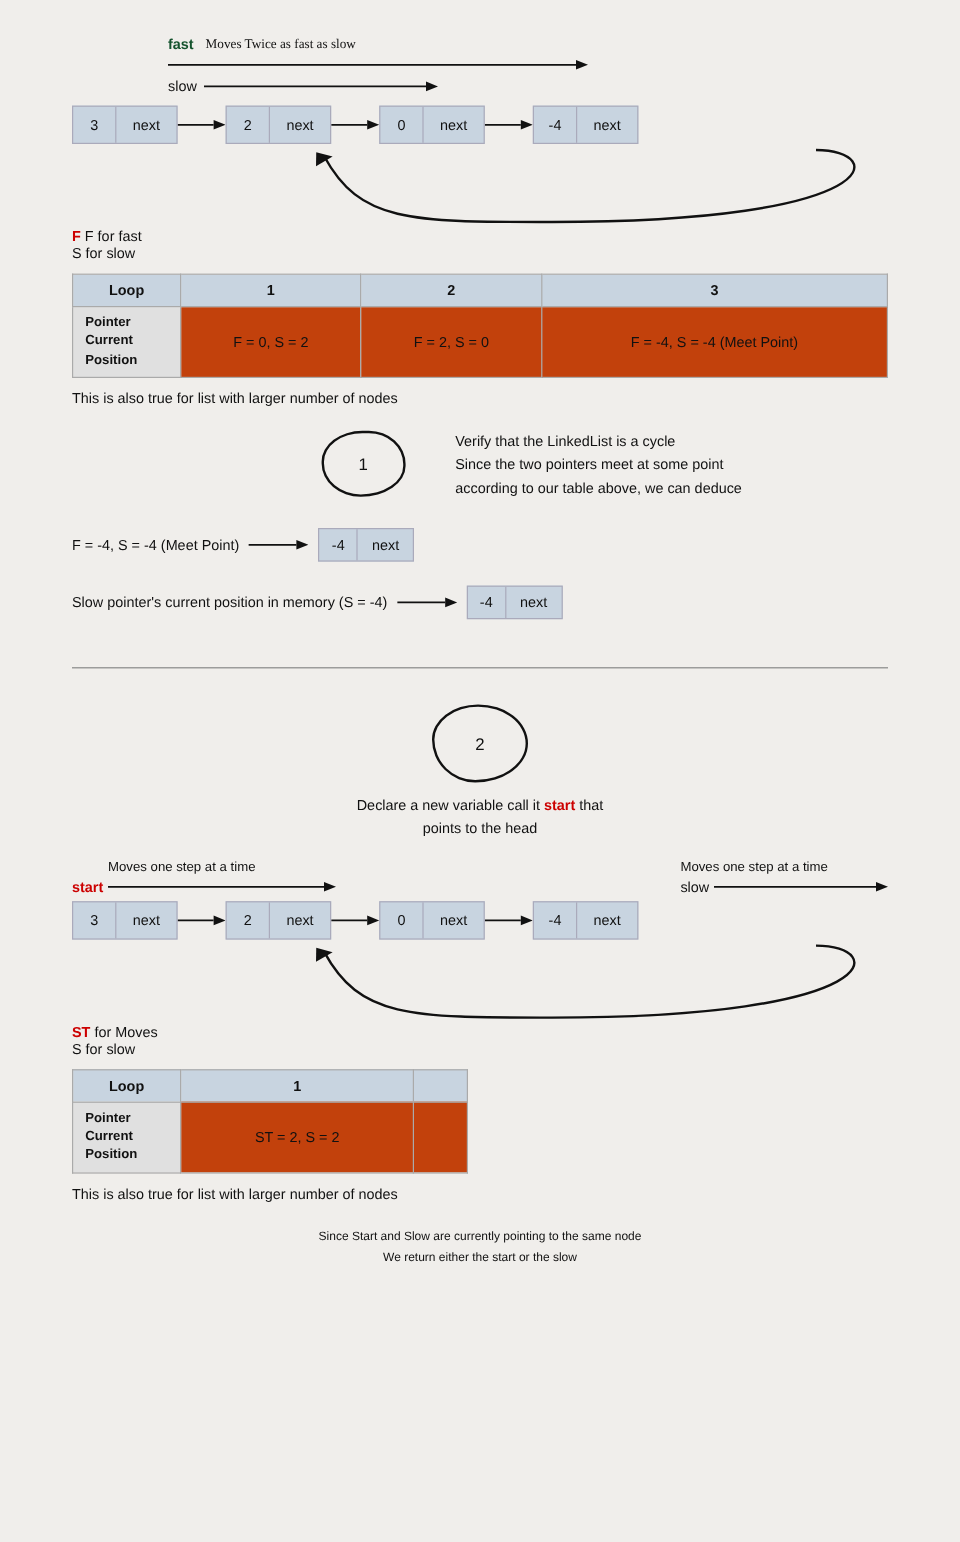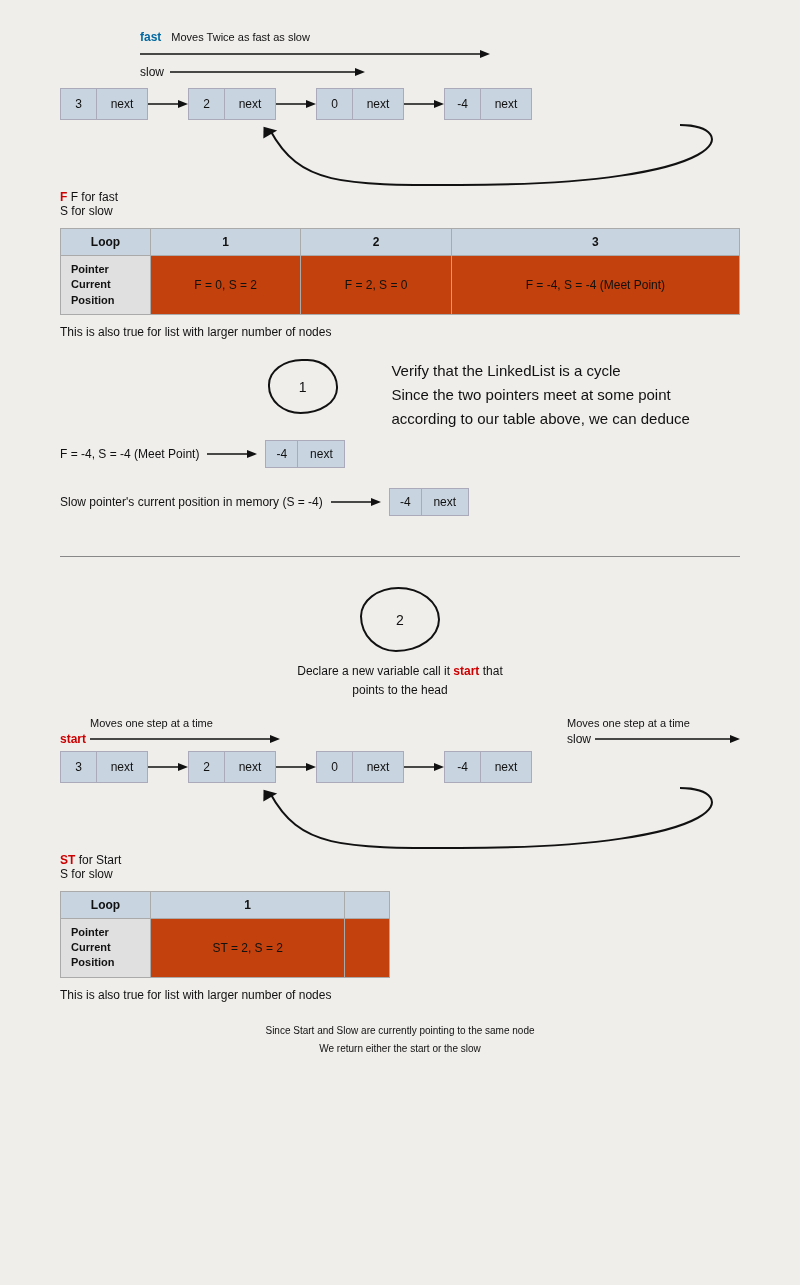--- a/index.html
+++ b/index.html
@@ -106,22 +106,22 @@
     }
   </style>
 </head>
 <body>
 
 <div class="page">
 
   <div style="margin-top:10px;">
 
     <div style="margin-left:80px; margin-bottom:2px; display:flex; align-items:center; gap:6px;">
-      <span style="color:#0369a1; font-weight:bold; font-size:12px;">fast</span>
-      <span style="font-size:11px; margin-left:4px;">Moves Twice as fast as slow</span>
+      <span style="color:#14532d; font-weight:bold; font-size:12px;">fast</span>
+      <span style="font-size:11px; margin-left:4px;font-family:Liberation Serif, serif;">Moves Twice as fast as slow</span>
     </div>
 
     <div style="margin-left:80px; margin-bottom:2px; display:flex; align-items:center;">
       <svg width="350" height="16">
         <line x1="0" y1="8" x2="340" y2="8" stroke="#111" stroke-width="1.5"></line>
         <polygon points="340,4 350,8 340,12" fill="#111"></polygon>
       </svg>
     </div>
 
     <div style="margin-left:80px; margin-bottom:8px; display:flex; align-items:center; gap:6px;">
@@ -223,21 +223,21 @@
             <line x1="0" y1="8" x2="40" y2="8" stroke="#111" stroke-width="1.5"></line>
             <polygon points="40,4 50,8 40,12" fill="#111"></polygon>
           </svg>
           <div class="node-small">
             <div class="val">-4</div>
             <div class="nxt">next</div>
           </div>
         </div>
       </div>
 
-      <div style="font-size:15px; line-height:1.6; margin-left:16px;">
+      <div style="font-size:12px; line-height:1.6; margin-left:4px;">
         <div>Verify that the LinkedList is a cycle</div>
         <div>Since the two pointers meet at some point</div>
         <div>according to our table above, we can deduce</div>
       </div>
     </div>
 
     <div style="display:flex; align-items:center; gap:8px; margin: 20px 0 10px 0;">
       <span style="font-size:12px;">Slow pointer's  current position in memory (S = -4)</span>
       <svg width="50" height="16">
         <line x1="0" y1="8" x2="40" y2="8" stroke="#111" stroke-width="1.5"></line>
@@ -329,21 +329,21 @@
     <div style="position:relative; height:80px;">
       <svg width="700" height="80" style="position:absolute; left:0; top:0;">
         <path d="M 620 5 C 680 5, 680 65, 400 65 C 280 65, 240 65, 210 10" stroke="#111" stroke-width="2" fill="none"></path>
         <polygon points="206,4 216,14 200,14" fill="#111" transform="rotate(-30, 210, 10)"></polygon>
       </svg>
     </div>
 
     <div style="margin-top:-10px; margin-bottom:10px;">
       <div>
         <span class="red">ST</span>
-        <span> for Start</span>
+        <span> for Moves</span>
       </div>
       <div>
         <span>S for slow</span>
       </div>
     </div>
 
     <table class="info-table" style="max-width:330px;">
       <tbody>
           <tr class="header-row">
         <td class="label-cell">Loop</td>

